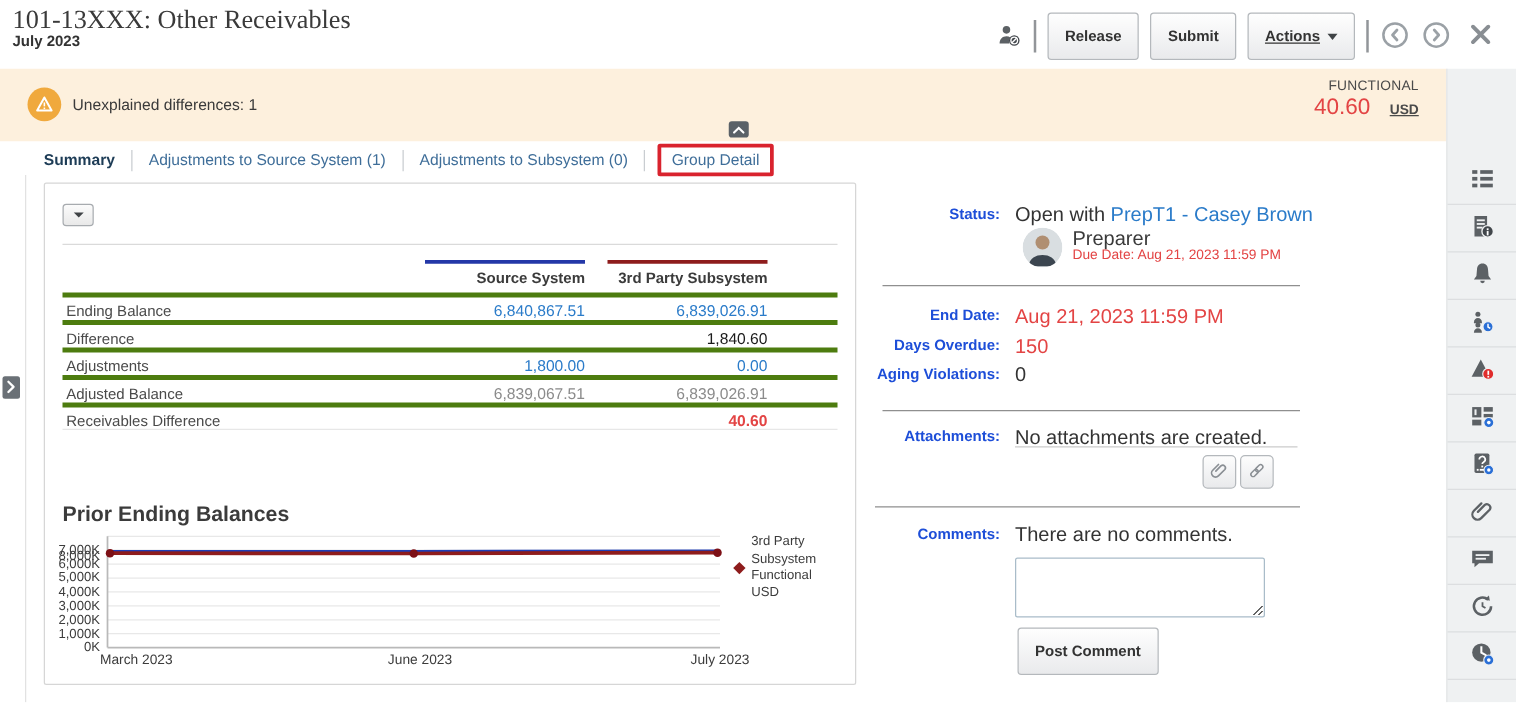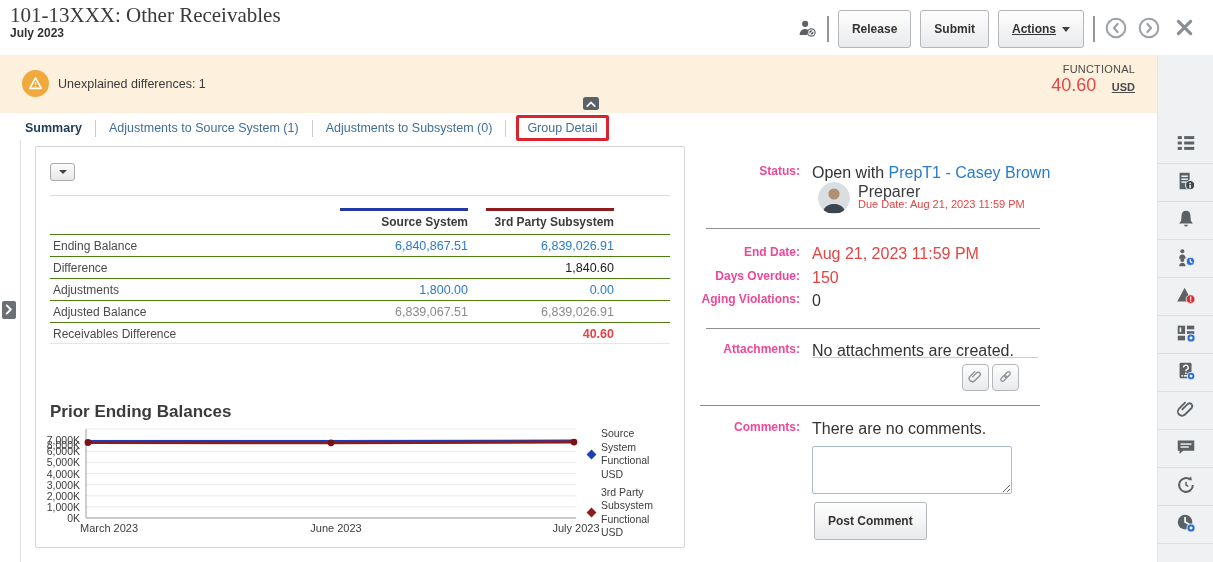--- a/index.html
+++ b/index.html
@@ -22,21 +22,21 @@
   .banner { position: absolute; left: 0; top: 55px; width: 1157px; height: 58px; background: #fdf0dd; }
   .warn-badge { position: absolute; left: 22px; top: 15px; width: 27px; height: 27px; border-radius: 50%; background: #f0a93d; display: flex; align-items: center; justify-content: center; }
   .banner-msg { position: absolute; left: 58px; top: 22px; font-size: 12.5px; color: #3a3a3a; }
   .func-block { position: absolute; right: 22px; top: 8px; text-align: right; }
   .func-label { font-size: 11px; color: #4a4a4a; letter-spacing: .2px; }
   .func-amount { font-size: 18px; color: #e34444; display: inline; }
   .func-cur { font-size: 11px; font-weight: bold; color: #4a4a4a; display: inline; margin-left: 11px; text-decoration: underline; }
   .collapse-btn { position: absolute; left: 583px; top: 97px; width: 16px; height: 13px; background: #5a6167; border: none; border-radius: 2.5px; cursor: pointer; display: flex; align-items: center; justify-content: center; padding: 0; }
 
   
-  .tabs { position: absolute; left: 25px; top: 114px; height: 28px; display: flex; align-items: center; }
+  .tabs { position: absolute; left: 35px; top: 114px; height: 28px; display: flex; align-items: center; }
   .tab { font-size: 12.5px; color: #3f6e99; padding: 0 13px; cursor: pointer; white-space: nowrap; }
   .tab.first { padding-left: 0; }
   .tab.active { color: #1d3c56; font-weight: bold; }
   .tab-sep { width: 1px; height: 17px; background: #c9cdd1; }
   .tab-hilite { border: 3px solid #d9232e; border-radius: 2px; padding: 3px 8px; margin-left: 10px; }
   .tab-hilite .tab { padding: 0; }
 
   
   .left-expand { position: absolute; left: 2px; top: 301px; width: 14px; height: 18px; background: #6a7076; border: none; border-radius: 2px; cursor: pointer; display: flex; align-items: center; justify-content: center; padding: 0; }
   .left-divider { position: absolute; left: 20px; top: 140px; height: 422px; width: 1px; background: #e2e2e2; }
@@ -50,21 +50,21 @@
   .head-rule { position: absolute; left: 14px; width: 620px; top: 48px; height: 1px; background: #dadada; }
 
   .bs-table { position: absolute; left: 14px; top: 58px; width: 620px; }
   .bs-headrow { position: relative; height: 29px; }
   .colbar { position: absolute; top: 3px; height: 3px; width: 128px; }
   .colbar.c1 { left: 290px; background: #2438a8; }
   .colbar.c2 { left: 436px; background: #8e1c1c; }
   .colhead { position: absolute; top: 10px; width: 150px; text-align: right; font-size: 12px; font-weight: bold; color: #3b3b3b; }
   .colhead.c1 { left: 268px; }
   .colhead.c2 { left: 414px; }
-  .bs-row { position: relative; height: 22px; border-top: 1px solid #4d7c0f; }
+  .bs-row { position: relative; height: 22px; border-top: 4px solid #4d7c0f; }
   .bs-row.last { border-bottom: 1px solid #e7e7e7; }
   .bs-label { position: absolute; left: 3px; top: 0; line-height: 22px; font-size: 12px; color: #4a4a4a; }
   .bs-val { position: absolute; top: 0; width: 150px; line-height: 22px; text-align: right; font-size: 12.5px; }
   .bs-val.c1 { left: 268px; }
   .bs-val.c2 { left: 414px; }
   .v-link { color: #2a7bc9; cursor: pointer; }
   .v-bold { color: #1a1a1a; font-weight: normal; }
   .v-muted { color: #8b8b8b; }
   .v-alert { color: #e34444; font-weight: bold; }
 
@@ -73,21 +73,21 @@
   .ytick { position: absolute; left: 2px; width: 42px; text-align: right; font-size: 10.5px; color: #3c3c3c; }
   .xtick { position: absolute; top: 375px; font-size: 11px; color: #3c3c3c; }
   .chart-svg { position: absolute; left: 44px; top: 276px; }
   .legend { position: absolute; left: 552px; top: 280px; width: 96px; }
   .legend-item { display: flex; align-items: center; gap: 6px; margin-bottom: 4px; }
   .diamond { width: 7px; height: 7px; transform: rotate(45deg); flex: 0 0 auto; }
   .legend-text { font-size: 10.5px; line-height: 1.3; color: #3c3c3c; width: 66px; }
 
   
   .panel { position: absolute; left: 700px; top: 146px; width: 455px; height: 416px; }
-  .p-label { position: absolute; left: 0; width: 100px; text-align: right; font-size: 12px; font-weight: bold; color: #ec4899; }
+  .p-label { position: absolute; left: 0; width: 100px; text-align: right; font-size: 12px; font-weight: bold; color: #1d4ed8; }
   .p-val { position: absolute; left: 112px; font-size: 16px; color: #333; }
   .red { color: #e34444; }
   .blue-link { color: #2a7bc9; cursor: pointer; }
   .p-div { position: absolute; left: 6px; width: 334px; height: 1px; background: #8f8f8f; }
   .avatar { position: absolute; left: 118px; top: 36px; width: 32px; height: 32px; border-radius: 50%; overflow: hidden; }
   .role-line { position: absolute; left: 158px; top: 37px; font-size: 16px; color: #3a3a3a; }
   .due-line { position: absolute; left: 158px; top: 52px; font-size: 11px; }
   .attach-rule { position: absolute; left: 112px; top: 211px; width: 226px; height: 1px; background: #ccc; }
   .sq-btn { position: absolute; width: 27px; height: 27px; background: linear-gradient(#fdfdfd, #e9eaec); border: 1px solid #b4b8bc; border-radius: 4px; cursor: pointer; padding: 0; display: flex; align-items: center; justify-content: center; }
   .comment-box { position: absolute; left: 112px; top: 300px; width: 200px; height: 48px; border: 1px solid #a9bcc9; border-radius: 2px; resize: both; font-family: "Liberation Sans", sans-serif; font-size: 12px; padding: 4px; }
@@ -267,24 +267,20 @@
       <circle cx="8" cy="19.5" r="3.4" fill="#7d1016"></circle>
       <circle cx="251" cy="19.8" r="3.4" fill="#7d1016"></circle>
       <circle cx="494" cy="19.1" r="3.4" fill="#7d1016"></circle>
     </svg>
 
     <div class="xtick" style="left:44px">March 2023</div>
     <div class="xtick" style="left:250px;width:100px;text-align:center">June 2023</div>
     <div class="xtick" style="left:505px;width:70px;text-align:center">July 2023</div>
 
     <div class="legend">
-      <div class="legend-item">
-        <span class="diamond" style="background:#1f3db5"></span>
-        <span class="legend-text">Source System Functional USD</span>
-      </div>
       <div class="legend-item">
         <span class="diamond" style="background:#8e1c1c"></span>
         <span class="legend-text">3rd Party Subsystem Functional USD</span>
       </div>
     </div>
   </div>
 
   <div class="panel">
     <div class="p-label" style="top:18px">Status:</div>
     <div class="p-val" style="top:18px">

